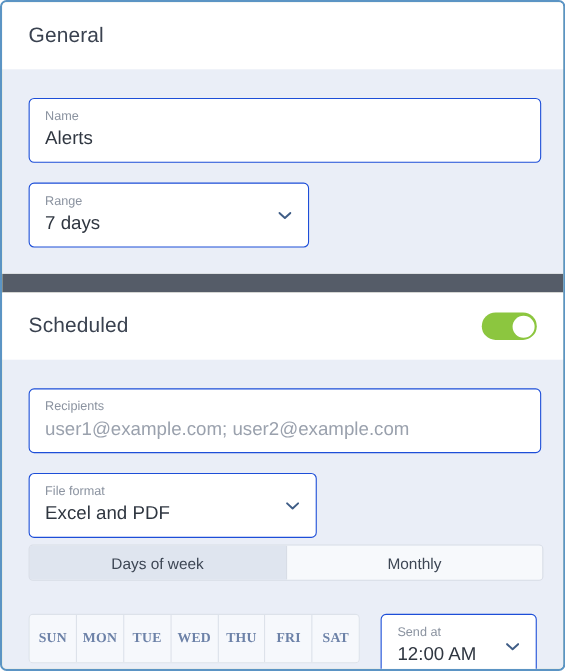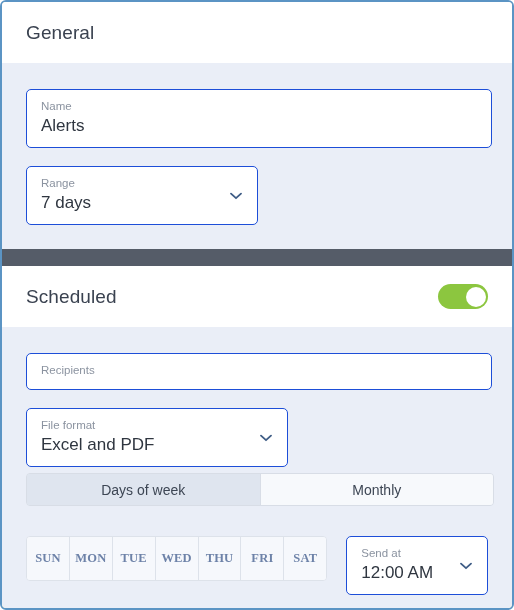--- a/index.html
+++ b/index.html
@@ -111,21 +111,21 @@
     top: 50%;
     margin-top: -4px;
     width: 12px;
     height: 8px;
     pointer-events: none;
   }
   .chevron svg { display: block; }
 
   
   .field-name      { width: 466px; margin-bottom: 18px; }
-  .field-range     { width: 232px; }
+  .field-range     { width: 255px; }
   .field-recipients{ width: 466px; margin-bottom: 18px; }
   .field-fileformat{ width: 262px; margin-bottom: 6px; }
   .field-sendat    { width: 142px; }
 
   
   .segmented {
     display: flex;
     width: 466px;
     height: 31px;
     border: 1px solid #d8dde6;
@@ -221,20 +221,21 @@
       <span class="panel-title">Scheduled</span>
       <span class="toggle">
         <span class="knob"></span>
       </span>
     </div>
 
     <div class="panel-body">
 
       <div class="field field-recipients">
         <span class="field-label">Recipients</span>
+        <span class="field-value muted">user1@example.com; user2@example.com</span>
       </div>
 
       <div class="field field-fileformat select">
         <span class="field-label">File format</span>
         <span class="field-value">Excel and PDF</span>
         <span class="chevron">
           <svg width="12" height="8" viewBox="0 0 12 8">
             <path d="M1 1.6 L6 6.2 L11 1.6" fill="none" stroke="#3f5d86" stroke-width="1.8" stroke-linecap="round" stroke-linejoin="round"></path>
           </svg>
         </span>

